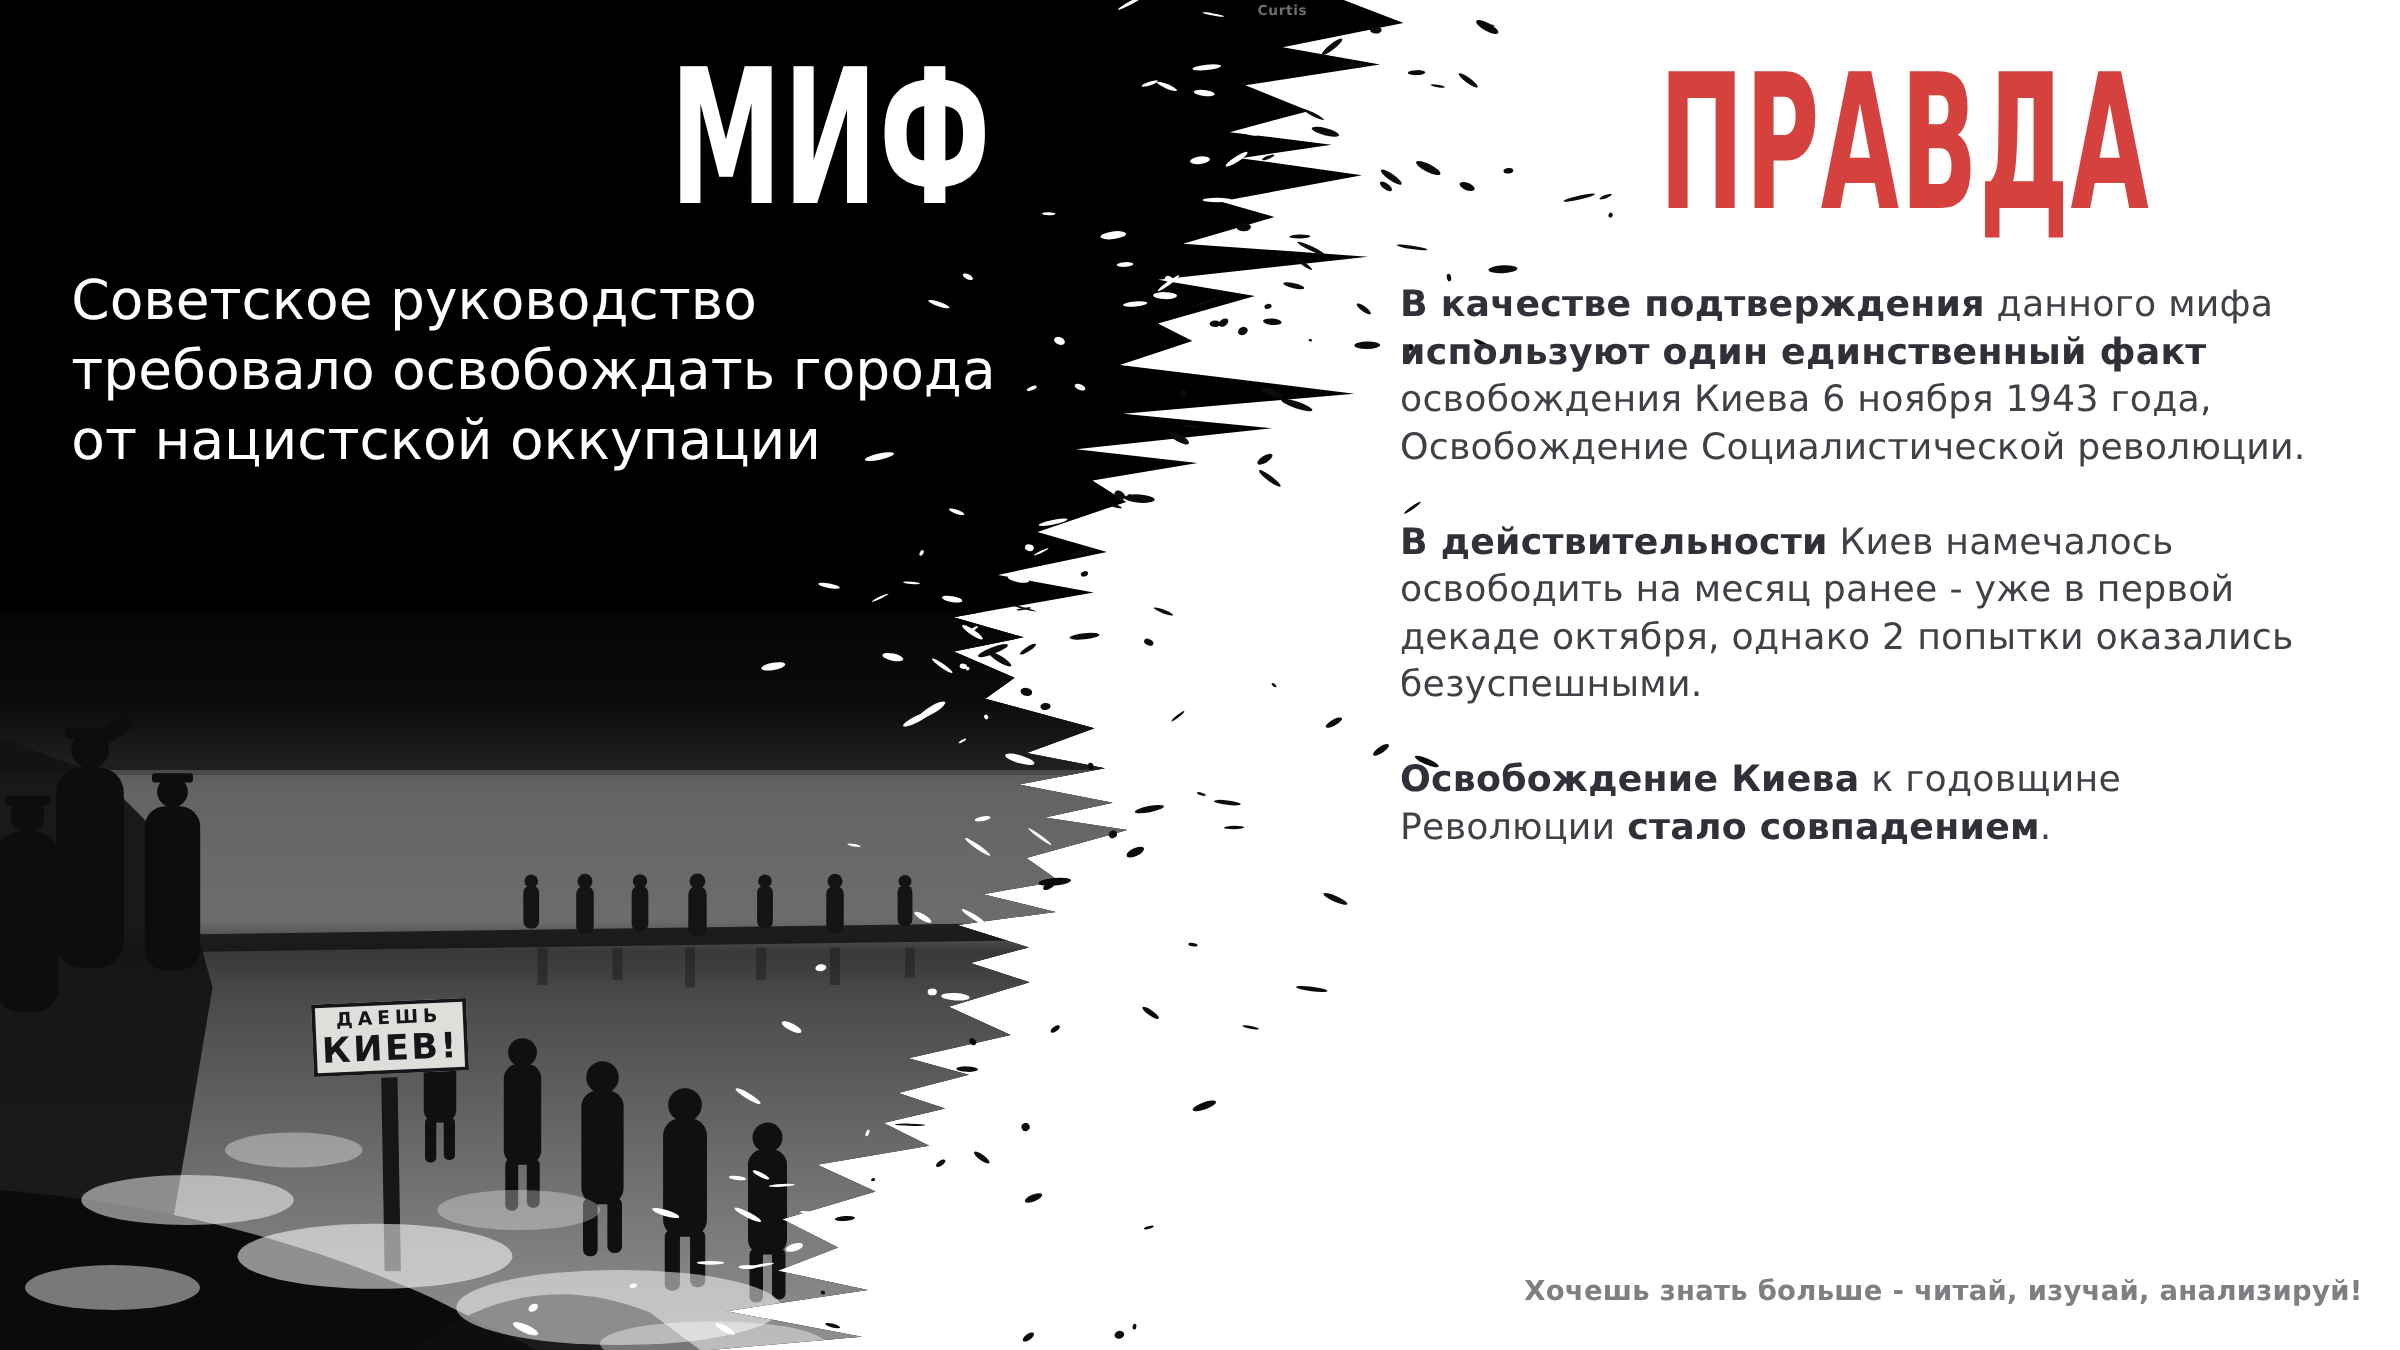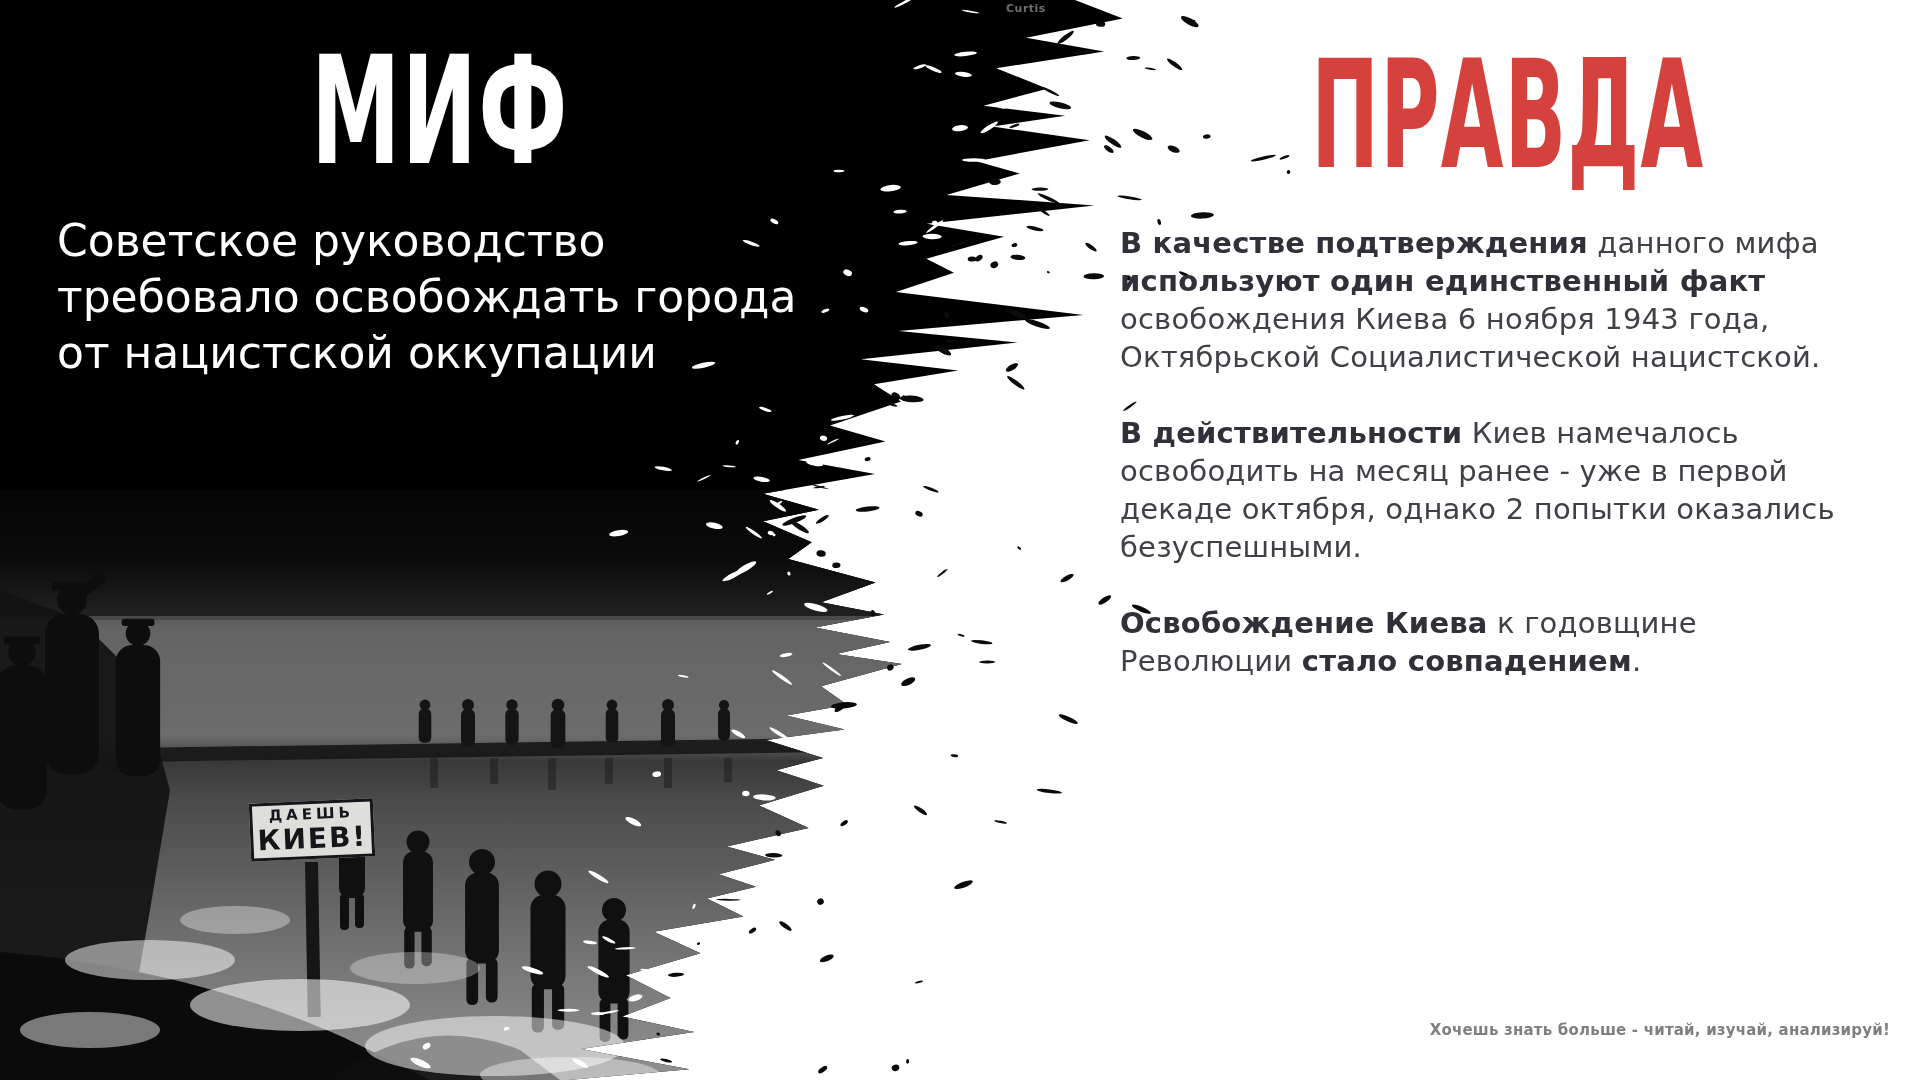--- a/index.html
+++ b/index.html
@@ -9,21 +9,21 @@
   }
   html,body{margin:0;padding:0;}
   body{
     width:1920px;height:1080px;position:relative;overflow:hidden;
     background:var(--background);
     font-family:"DejaVu Sans","Liberation Sans",sans-serif;
   }
   .abs{position:absolute;}
   #bg-art{position:absolute;left:0;top:0;z-index:1;}
   
-  .title-wrap{position:absolute;text-align:center;z-index:3;}
+  .title-wrap{position:absolute;text-align:right;z-index:3;}
   .title-inner{
     display:inline-block;font-weight:bold;font-size:150px;line-height:150px;
     letter-spacing:2px;white-space:nowrap;transform-origin:50% 0;
   }
   #myth-title-wrap{left:0;top:36px;width:880px;}
   #myth-title-wrap .title-inner{color:var(--myth-text);transform:scaleX(.60);}
   #truth-title-wrap{left:1128px;top:40px;width:760px;}
   #truth-title-wrap .title-inner{color:var(--truth-red);transform:scaleX(.54);}
   
   #myth-text{
@@ -32,21 +32,21 @@
   }
   
   #truth-paragraphs{
     left:1120px;top:224px;width:800px;z-index:3;
     font-size:29px;line-height:38px;color:var(--body-text);letter-spacing:.2px;
   }
   .tpara{margin:0 0 38px 0;}
   .b{font-weight:bold;color:var(--body-text-bold);margin-top:25px;}
   
   #footer-note{
-    right:30px;top:1021px;z-index:3;font-size:15px;font-weight:bold;
+    right:30px;top:1021px;z-index:3;font-size:22px;font-weight:bold;
     color:var(--footer-gray);letter-spacing:.2px;white-space:nowrap;
   }
   #watermark{
     left:1006px;top:2px;z-index:3;font-size:11px;font-weight:bold;
     color:#6e6e6e;letter-spacing:.5px;
   }
   
   #kyiv-sign{
     left:250px;top:801px;width:124px;height:58px;z-index:2;
     transform:rotate(-2.5deg);background:#dededa;border:3px solid #15151a;
@@ -379,21 +379,21 @@
   </div>
 
 <div class="title-wrap" id="truth-title-wrap">
   <span class="title-inner">ПРАВДА</span>
 </div>
 <div class="abs" id="truth-paragraphs">
     <div class="tpara">
       <div><span class="b">В качестве подтверждения</span><span> данного мифа</span></div>
       <div><span class="b">используют один единственный факт</span></div>
       <div><span>освобождения Киева 6 ноября 1943 года,</span></div>
-      <div><span>Октябрьской Социалистической нацистской.</span></div>
+      <div><span>Освобождение Социалистической революции.</span></div>
     </div>
     <div class="tpara">
       <div><span class="b">В действительности</span><span> Киев намечалось</span></div>
       <div><span>освободить на месяц ранее - уже в первой</span></div>
       <div><span>декаде октября, однако 2 попытки оказались</span></div>
       <div><span>безуспешными.</span></div>
     </div>
     <div class="tpara">
       <div><span class="b">Освобождение Киева</span><span> к годовщине</span></div>
       <div><span>Революции </span><span class="b">стало совпадением</span><span>.</span></div>

